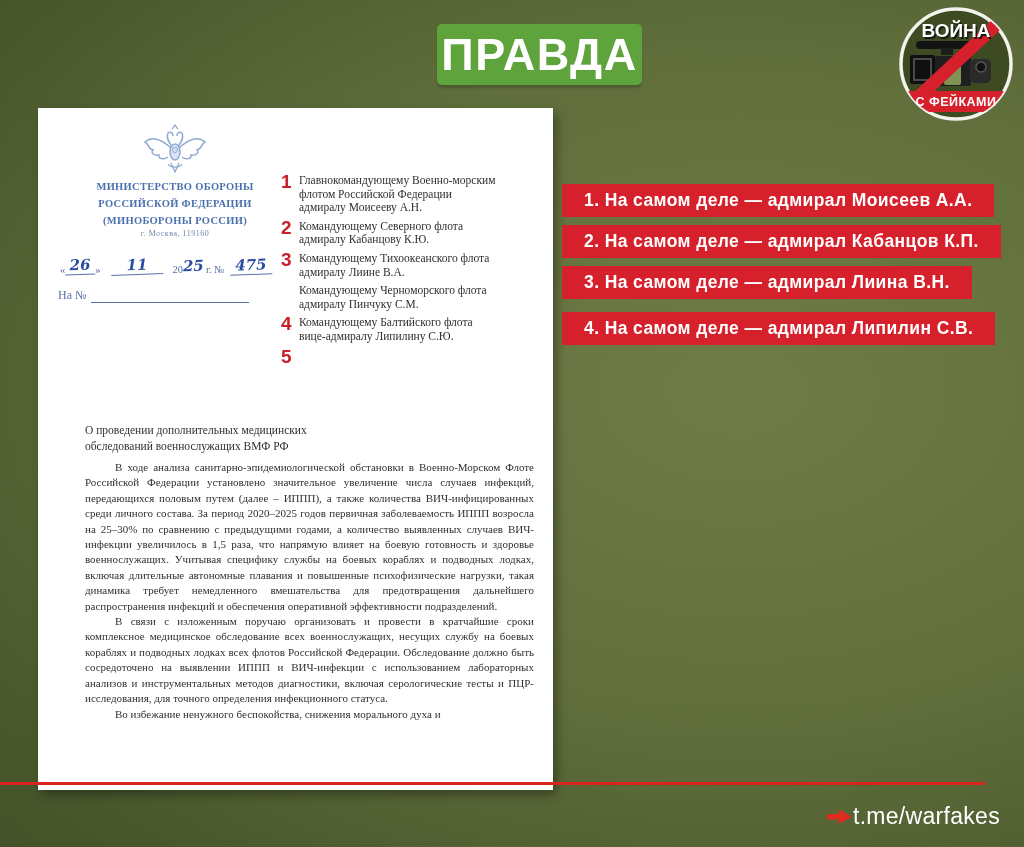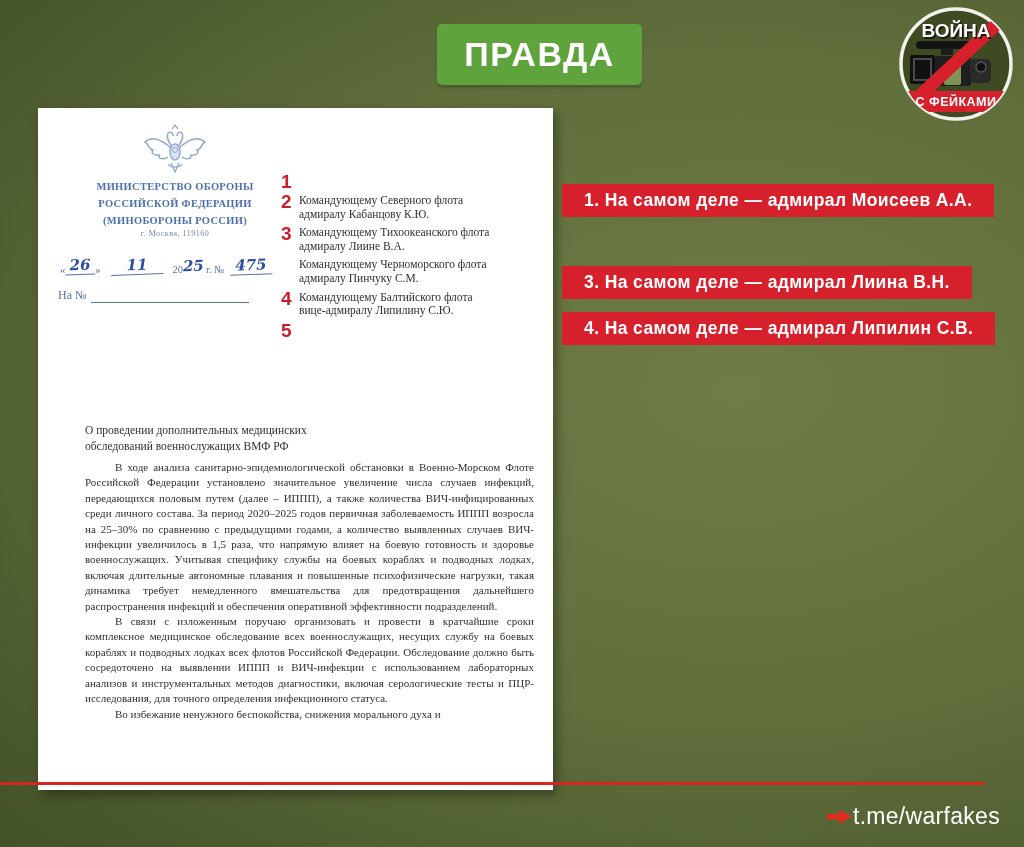--- a/index.html
+++ b/index.html
@@ -12,21 +12,21 @@
   }
 
   
   .banner {
     position: absolute; left: 437px; top: 24px; width: 205px; height: 61px;
     background: #5ea33b; border-radius: 5px;
     display: flex; align-items: center; justify-content: center;
     box-shadow: 0 3px 2px rgba(0,0,0,.18);
   }
   .banner span {
-    color: #ffffff; font-size: 34px; font-weight: bold; letter-spacing: 1.5px;
+    color: #ffffff; font-size: 45px; font-weight: bold; letter-spacing: 1.5px;
   }
 
   
   .logo { position: absolute; left: 896px; top: 4px; width: 120px; height: 120px; }
 
   
   .doc {
     position: absolute; left: 38px; top: 108px; width: 515px; height: 682px;
     background: #ffffff; box-shadow: 4px 5px 10px rgba(0,0,0,.35);
     font-family: "Liberation Serif", serif; color: #33302b;
@@ -158,20 +158,23 @@
     </div>
 
     <div class="nano-row">
       <span>На №</span>
       <span class="nano-line"></span>
     </div>
 
     <div class="addressees">
       <div class="addr">
         <span class="addr-num">1</span>
+        <div class="addr-text">Главнокомандующему Военно-морским
+флотом Российской Федерации
+адмиралу Моисееву А.Н.</div>
       </div>
       <div class="addr">
         <span class="addr-num">2</span>
         <div class="addr-text">Командующему Северного флота
 адмиралу Кабанцову К.Ю.</div>
       </div>
       <div class="addr">
         <span class="addr-num">3</span>
         <div class="addr-text">Командующему Тихоокеанского флота
 адмиралу Лиине В.А.</div>
@@ -195,20 +198,21 @@
 обследований военнослужащих ВМФ РФ</div>
 
     <div class="doc-body">
       <p>В ходе анализа санитарно-эпидемиологической обстановки в Военно-Морском Флоте Российской Федерации установлено значительное увеличение числа случаев инфекций, передающихся половым путем (далее – ИППП), а также количества ВИЧ-инфицированных среди личного состава. За период 2020–2025 годов первичная заболеваемость ИППП возросла на 25–30% по сравнению с предыдущими годами, а количество выявленных случаев ВИЧ-инфекции увеличилось в 1,5 раза, что напрямую влияет на боевую готовность и здоровье военнослужащих. Учитывая специфику службы на боевых кораблях и подводных лодках, включая длительные автономные плавания и повышенные психофизические нагрузки, такая динамика требует немедленного вмешательства для предотвращения дальнейшего распространения инфекций и обеспечения оперативной эффективности подразделений.</p>
       <p>В связи с изложенным поручаю организовать и провести в кратчайшие сроки комплексное медицинское обследование всех военнослужащих, несущих службу на боевых кораблях и подводных лодках всех флотов Российской Федерации. Обследование должно быть сосредоточено на выявлении ИППП и ВИЧ-инфекции с использованием лабораторных анализов и инструментальных методов диагностики, включая серологические тесты и ПЦР-исследования, для точного определения инфекционного статуса.</p>
       <p>Во избежание ненужного беспокойства, снижения морального духа и</p>
     </div>
   </div>
 
   <div class="callout" style="top:184px">1. На самом деле — адмирал Моисеев А.А.</div>
+  <div class="callout" style="top:225px">2. На самом деле — адмирал Кабанцов К.П.</div>
   <div class="callout" style="top:266px">3. На самом деле — адмирал Лиина В.Н.</div>
   <div class="callout" style="top:312px">4. На самом деле — адмирал Липилин С.В.</div>
 
   <div class="footer-line"></div>
   <div class="footer">
     <svg width="26" height="17" viewBox="0 0 26 17">
       <rect x="0" y="6" width="13" height="5.5" fill="#e02b20"></rect>
       <polygon points="12,1.5 25,8.7 12,16" fill="#e02b20"></polygon>
     </svg>
     <span class="link">t.me/warfakes</span>

